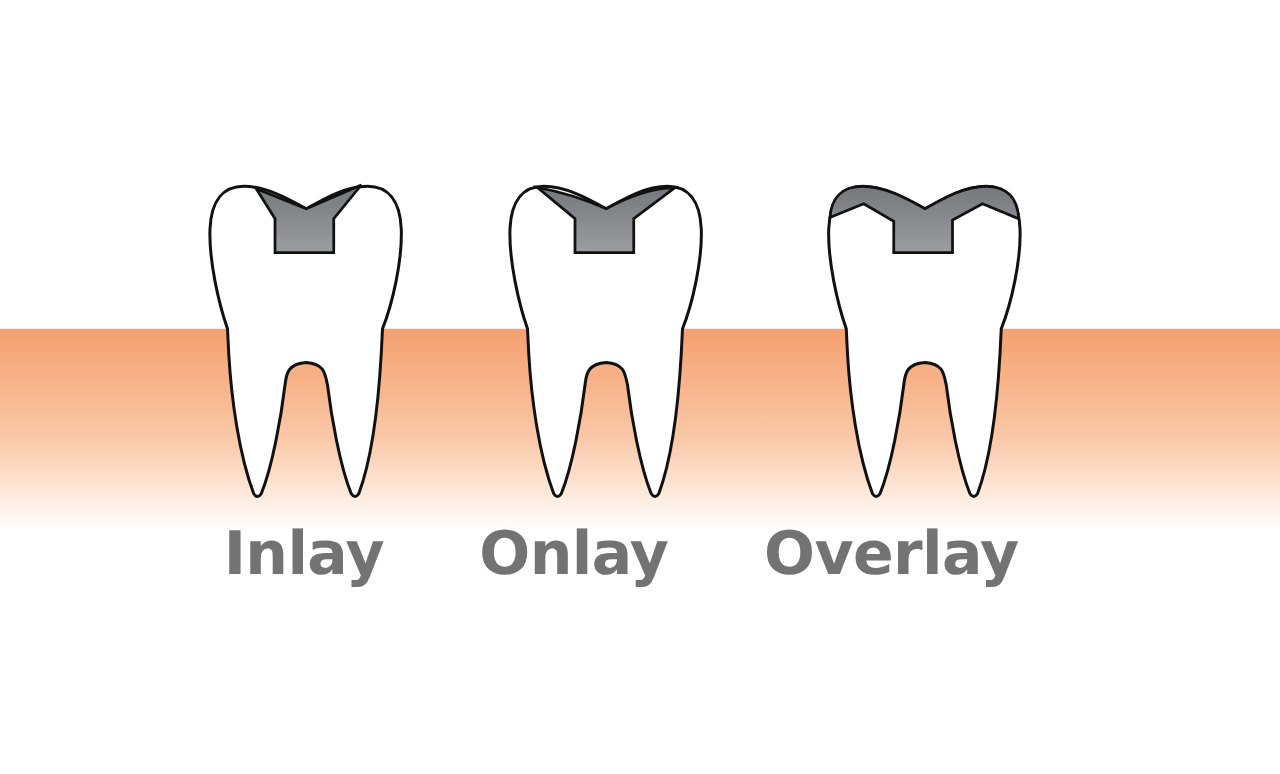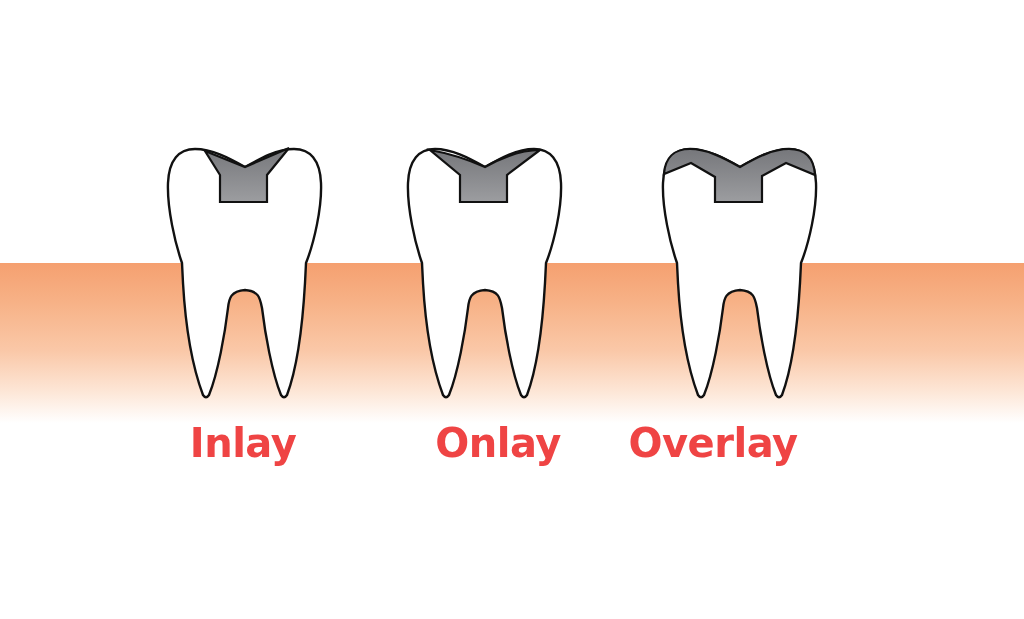--- a/index.html
+++ b/index.html
@@ -4,25 +4,25 @@
   <style>
     html, body { margin: 0; padding: 0; background: #ffffff; }
     body { width: 1024px; height: 619px; position: relative; overflow: hidden; font-family: "DejaVu Sans", sans-serif; }
     .gum {
       position: absolute; left: 0; top: 263px; width: 1024px; height: 160px;
       background: linear-gradient(to bottom, #f5a070 0%, #f7b287 25%, #fac8a8 55%, #fde6d6 80%, #ffffff 100%);
     }
     .teeth { position: absolute; left: 0; top: 0; width: 1024px; height: 619px; }
     .label {
       position: absolute; top: 418px; height: 50px; line-height: 50px;
-      font-family: "DejaVu Sans", sans-serif; font-weight: bold; font-size: 40px;
-      color: #ef4444; text-align: center; letter-spacing: -0.5px;
+      font-family: "DejaVu Sans", sans-serif; font-weight: bold; font-size: 48px;
+      color: #737373; text-align: center; letter-spacing: -0.5px;
     }
     .label-inlay { left: 143px; width: 200px; }
-    .label-onlay { left: 398px; width: 200px; }
+    .label-onlay { left: 359px; width: 200px; }
     .label-overlay { left: 593px; width: 240px; }
   </style>
 </head>
 <body>
 
 <div class="gum"></div>
 
 <svg class="teeth" width="1024" height="619" viewBox="0 0 1024 619" xmlns="http://www.w3.org/2000/svg">
   <defs>
     <linearGradient id="fillGrad" x1="0" y1="0" x2="0" y2="1">

